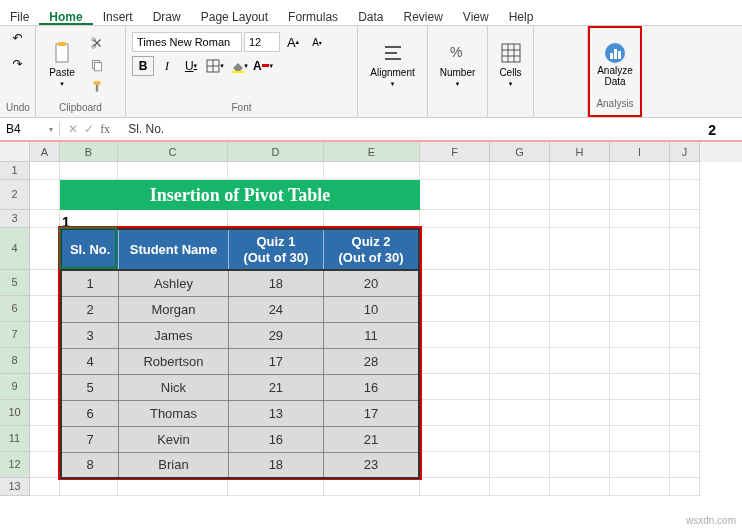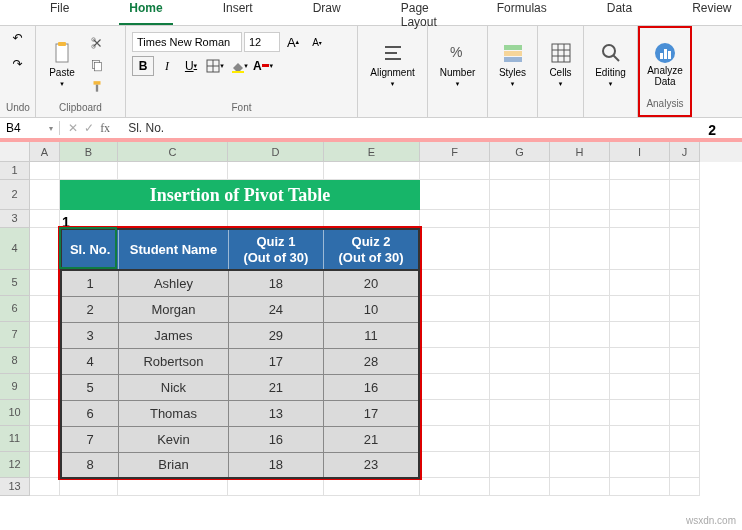--- a/index.html
+++ b/index.html
@@ -1,20 +1,20 @@
 <!DOCTYPE html>
 <html><head>
 <meta charset="utf-8">
 <style>
 * { box-sizing: border-box; margin: 0; padding: 0; font-family: "Segoe UI", Arial, sans-serif; }
 body { background: #fff; width: 742px; height: 530px; overflow: hidden; position: relative; }
 
 
 .menu-bar { display: flex; height: 26px; border-bottom: 1px solid #d0d0d0; background: #fff; font-size: 12px; }
-.menu-item { padding: 1px 10px; cursor: pointer; color: #333; margin-left: 40px; }
+.menu-item { padding: 10px 10px; cursor: pointer; color: #333; }
 .menu-item.active { color: #107c41; border-bottom: 2px solid #107c41; font-weight: 700; }
 
 
 .ribbon { display: flex; height: 92px; background: #f5f5f5; border-bottom: 1px solid #d0d0d0; }
 .ribbon-group { display: flex; flex-direction: column; border-right: 1px solid #d0d0d0; padding: 2px 6px 0; }
 .ribbon-group-content { flex: 1; display: flex; align-items: center; gap: 4px; }
 .ribbon-group-label { text-align: center; font-size: 10px; color: #666; height: 16px; line-height: 14px; }
 
 .big-btn { display: flex; flex-direction: column; align-items: center; justify-content: center; width: 40px; height: 60px; cursor: pointer; font-size: 10px; gap: 2px; }
 .big-btn svg { width: 24px; height: 24px; }
@@ -24,21 +24,21 @@
 .font-name-sel { width: 110px; height: 20px; font-size: 11px; border: 1px solid #ccc; background: #fff; padding: 0 4px; }
 .font-size-sel { width: 36px; height: 20px; font-size: 11px; border: 1px solid #ccc; background: #fff; padding: 0 4px; }
 .icon-btn { width: 22px; height: 20px; display: inline-flex; align-items: center; justify-content: center; font-size: 12px; border: 1px solid transparent; cursor: pointer; }
 
 .analyze-group { border: 2px solid #d00; padding: 2px; }
 .analyze-btn { display: flex; flex-direction: column; align-items: center; width: 46px; font-size: 10px; text-align: center; cursor: pointer; }
 
 .callout-num { position: absolute; font-weight: bold; font-size: 14px; color: #000; }
 
 
-.formula-bar { display: flex; height: 24px; border-bottom: 4px solid #fca5a5; align-items: center; font-size: 12px; text-align: center; }
+.formula-bar { display: flex; height: 24px; border-bottom: 2px solid #fca5a5; align-items: center; font-size: 12px; text-align: center; }
 .name-box { width: 60px; border-right: 1px solid #d0d0d0; padding: 0 6px; display: flex; justify-content: space-between; align-items: center; }
 .name-box .drop { font-size: 8px; color: #888; }
 .fx-controls { display: flex; align-items: center; gap: 6px; padding: 0 8px; color: #aaa; }
 .fx-label { font-family: serif; color: #666; }
 .formula-content { padding-left: 10px; color: #333; }
 
 
 .grid-area { position: relative; }
 .col-header-row { display: flex; height: 20px; background: #f0f0f0; font-size: 11px; color: #555; }
 .corner { width: 30px; border-right: 1px solid #ccc; border-bottom: 1px solid #ccc; background: #f0f0f0; }
@@ -188,63 +188,39 @@
         <svg viewBox="0 0 24 24">
             <text x="4" y="16" font-size="14" fill="#555">%</text>
           </svg>
         <span>Number</span>
           <span style="font-size:7px">▾</span>
       </div>
     </div>
     <div class="ribbon-group-label">&nbsp;</div>
   </div>
 
-  <div class="ribbon-group" style="width:50px">
-    <div class="ribbon-group-content" style="justify-content:center">
-      <div class="big-btn">
-        <svg viewBox="0 0 24 24">
-            <rect x="3" y="4" width="18" height="5" fill="#9ad69a"></rect>
-            <rect x="3" y="10" width="18" height="5" fill="#f5d59a"></rect>
-            <rect x="3" y="16" width="18" height="5" fill="#9ab5d6"></rect>
-          </svg>
-        <span>Styles</span>
-          <span style="font-size:7px">▾</span>
-      </div>
-    </div>
-    <div class="ribbon-group-label">&nbsp;</div>
-  </div>
 
   <div class="ribbon-group" style="width:46px">
     <div class="ribbon-group-content" style="justify-content:center">
       <div class="big-btn">
         <svg viewBox="0 0 24 24">
             <rect x="3" y="3" width="18" height="18" fill="none" stroke="#555"></rect>
             <line x1="3" y1="9" x2="21" y2="9" stroke="#555"></line>
             <line x1="3" y1="15" x2="21" y2="15" stroke="#555"></line>
             <line x1="9" y1="3" x2="9" y2="21" stroke="#555"></line>
             <line x1="15" y1="3" x2="15" y2="21" stroke="#555"></line>
           </svg>
         <span>Cells</span>
           <span style="font-size:7px">▾</span>
       </div>
     </div>
     <div class="ribbon-group-label">&nbsp;</div>
   </div>
 
   <div class="ribbon-group" style="width:54px">
-    <div class="ribbon-group-content" style="justify-content:center">
-      <div class="big-btn">
-        <svg viewBox="0 0 24 24">
-            <circle cx="10" cy="10" r="6" fill="none" stroke="#555" stroke-width="2"></circle>
-            <line x1="14" y1="14" x2="20" y2="20" stroke="#555" stroke-width="2"></line>
-          </svg>
-        <span>Editing</span>
-          <span style="font-size:7px">▾</span>
-      </div>
-    </div>
     <div class="ribbon-group-label">&nbsp;</div>
   </div>
 
   <div class="ribbon-group analyze-group" style="width:54px">
     <div class="ribbon-group-content" style="justify-content:center">
       <div class="analyze-btn">
         <svg width="24" height="24" viewBox="0 0 24 24">
             <circle cx="12" cy="12" r="10" fill="#4a8fd6"></circle>
             <rect x="7" y="12" width="3" height="6" fill="#fff"></rect>
             <rect x="11" y="8" width="3" height="10" fill="#fff"></rect>

